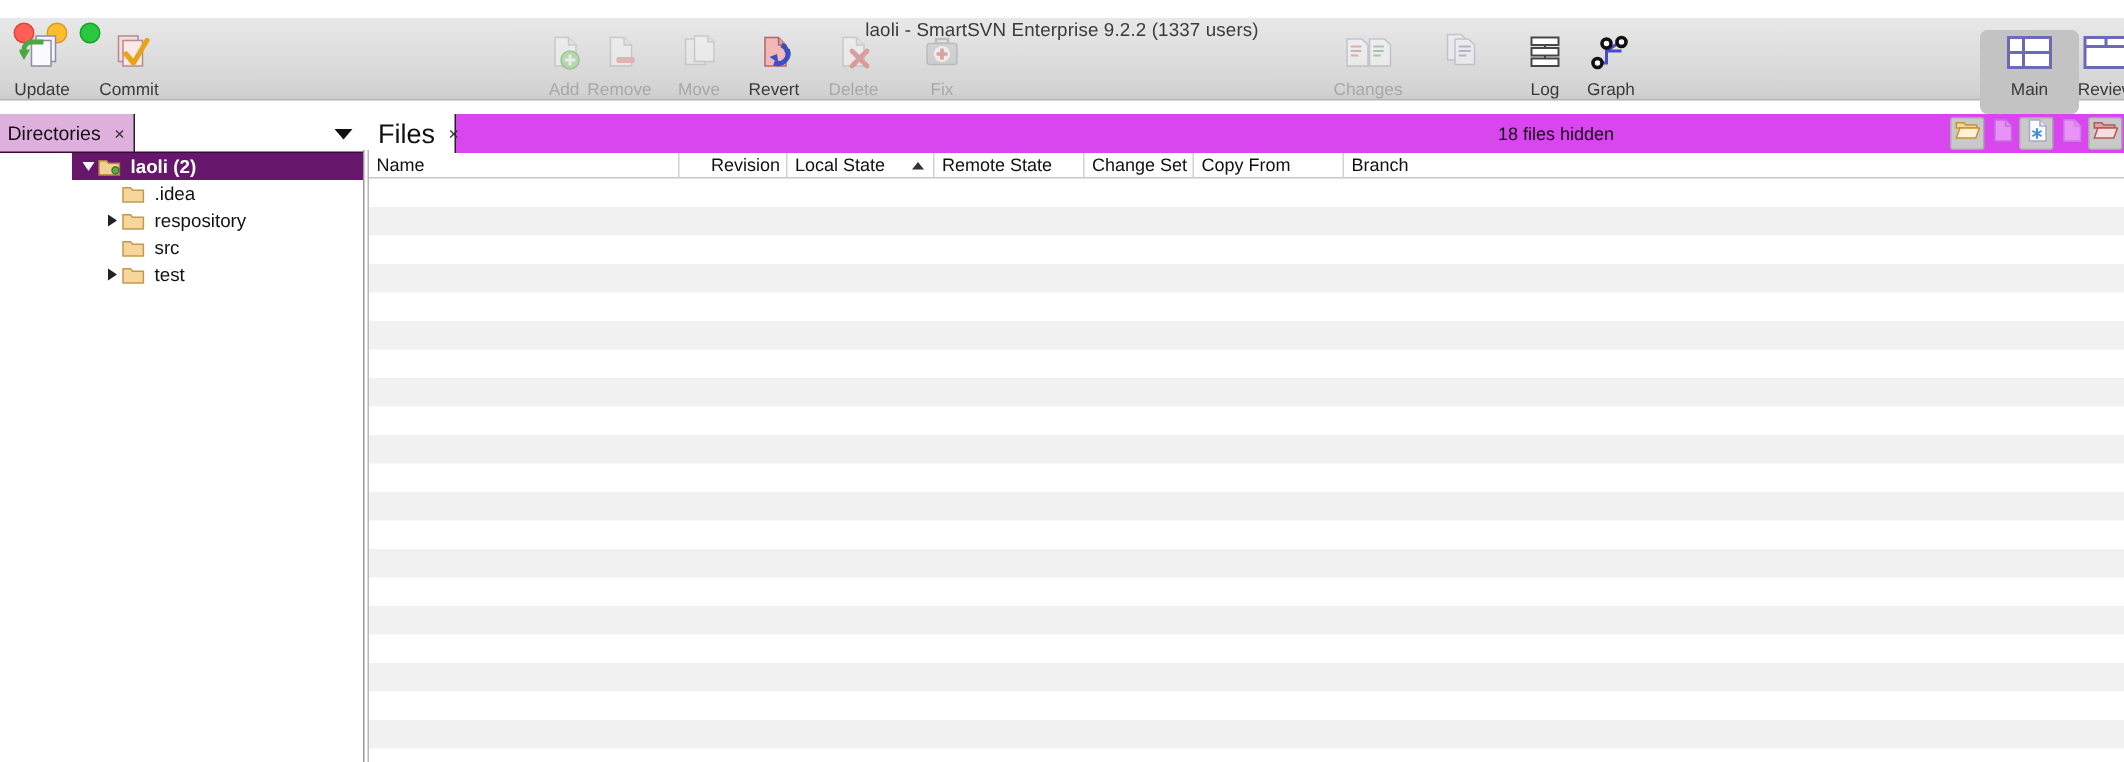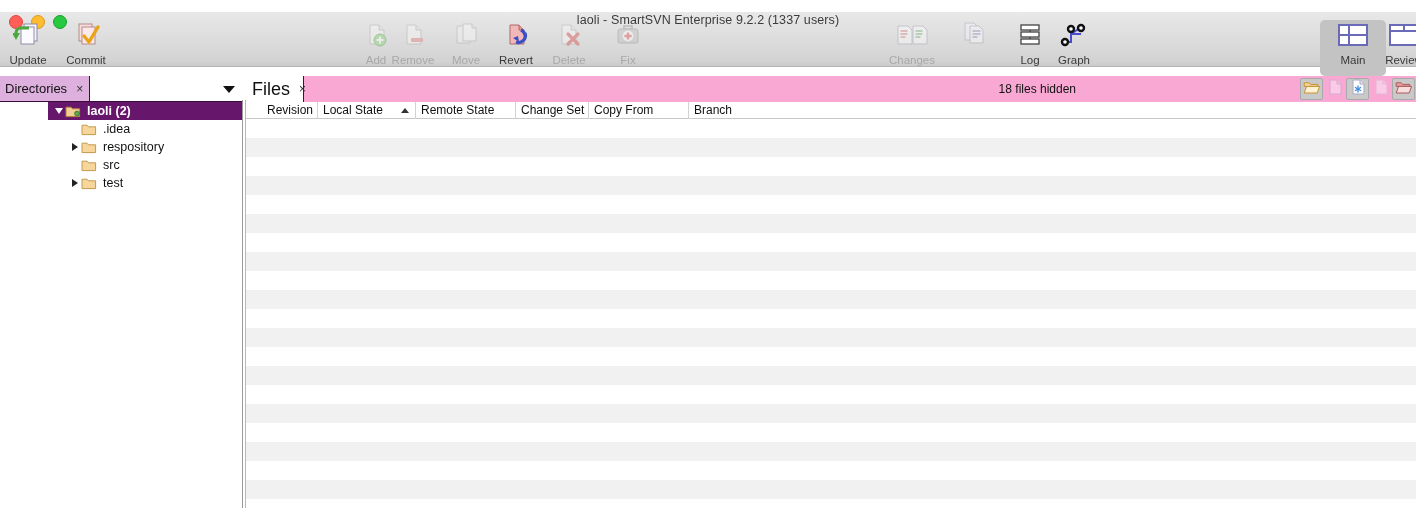--- a/index.html
+++ b/index.html
@@ -87,21 +87,21 @@
 
   
   .rightpanel{position:absolute;left:246px;top:76px;width:1170px;height:432px;background:#fff;}
   .tabstrip-right{position:absolute;left:0;top:0;width:1170px;height:26px;background:#efefef;}
   .tab-files{
     position:absolute;left:0;top:0;width:58px;height:26px;background:#ffffff;
     border-right:1.5px solid #222;box-sizing:border-box;
     display:flex;align-items:center;
   }
   .tab-files .tlabel{font-size:18px;color:#111;margin-left:6px;}
-  .rt-rest{position:absolute;left:58px;top:0;right:0;height:26px;background:#f9a8d4;box-sizing:border-box;}
+  .rt-rest{position:absolute;left:58px;top:0;right:0;height:26px;background:#d946ef;box-sizing:border-box;}
 
   .hidden-count{position:absolute;right:340px;top:6px;font-size:12px;color:#111;white-space:nowrap;}
   .filterbox{
     position:absolute;right:128px;top:3px;width:200px;height:20px;
     border:1px solid #b9b9b9;border-radius:4px;background:#fff;box-sizing:border-box;
     display:flex;align-items:center;
   }
   .filterbox .mag{margin-left:5px;flex:0 0 12px;}
   .filterph{font-size:12px;color:#8e8e8e;margin-left:3px;}
 
@@ -400,20 +400,21 @@
           </div>
       </div>
 
       <div class="tab-files">
         <span class="tlabel">Files</span>
         <span class="tab-x">×</span>
       </div>
     </div>
 
     <div class="colhdr" id="colhdr-host">
+        <div class="col" style="width: 207px;"><span>Name</span></div>
         <div class="col num" style="width: 72px;"><span>Revision</span></div>
         <div class="col" style="width: 98px;"><span>Local State</span><span class="sortcaret"></span></div>
         <div class="col" style="width: 100px;"><span>Remote State</span></div>
         <div class="col" style="width: 73px;"><span>Change Set</span></div>
         <div class="col" style="width: 100px;"><span>Copy From</span></div>
         <div class="col last" style="width: 220px;"><span>Branch</span></div>
       </div>
     <div class="rows" id="rows-host">
         <div class="frow"></div>
         <div class="frow alt"></div>

